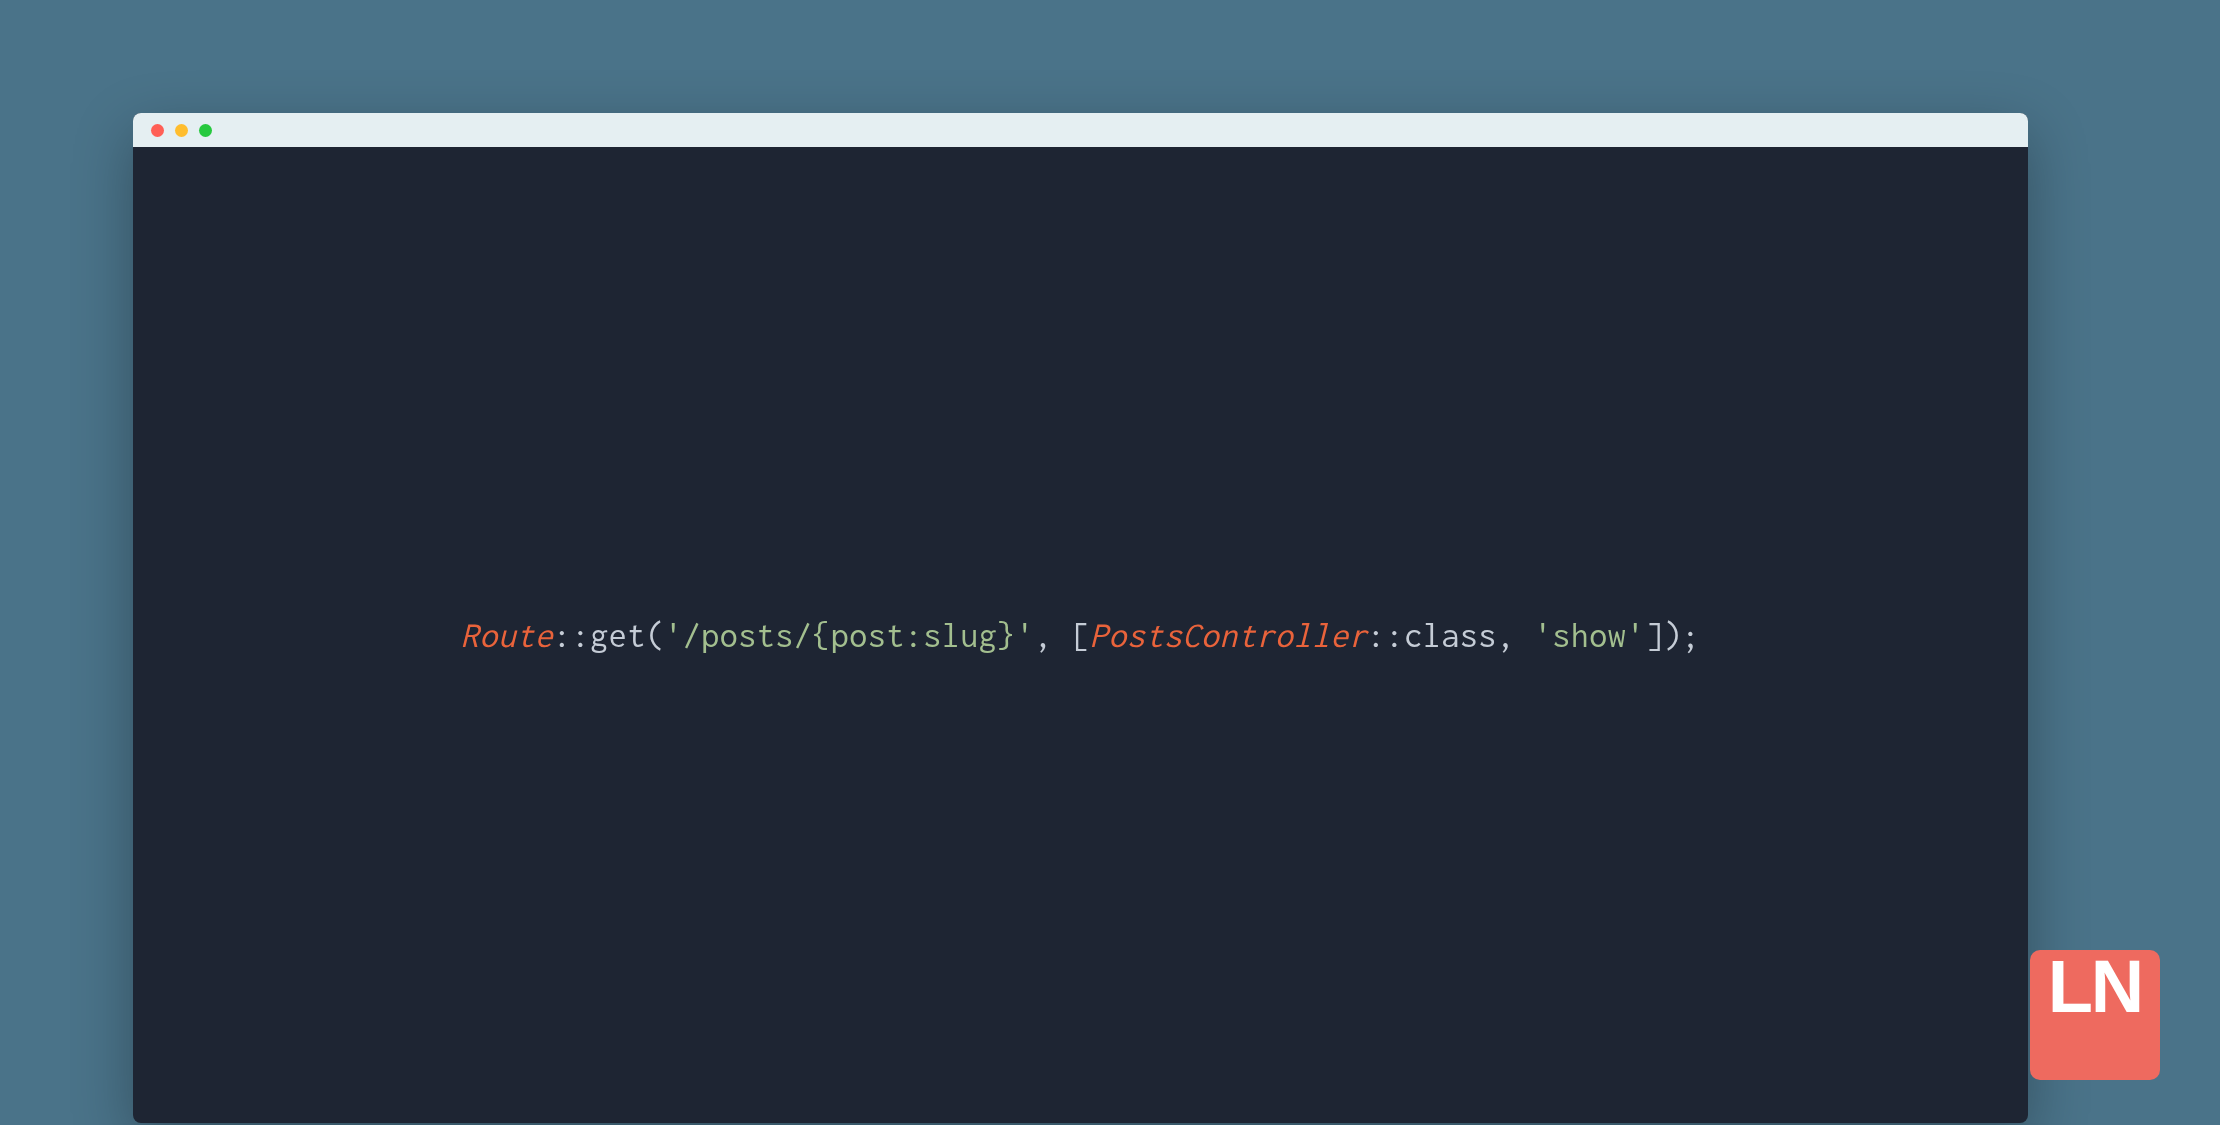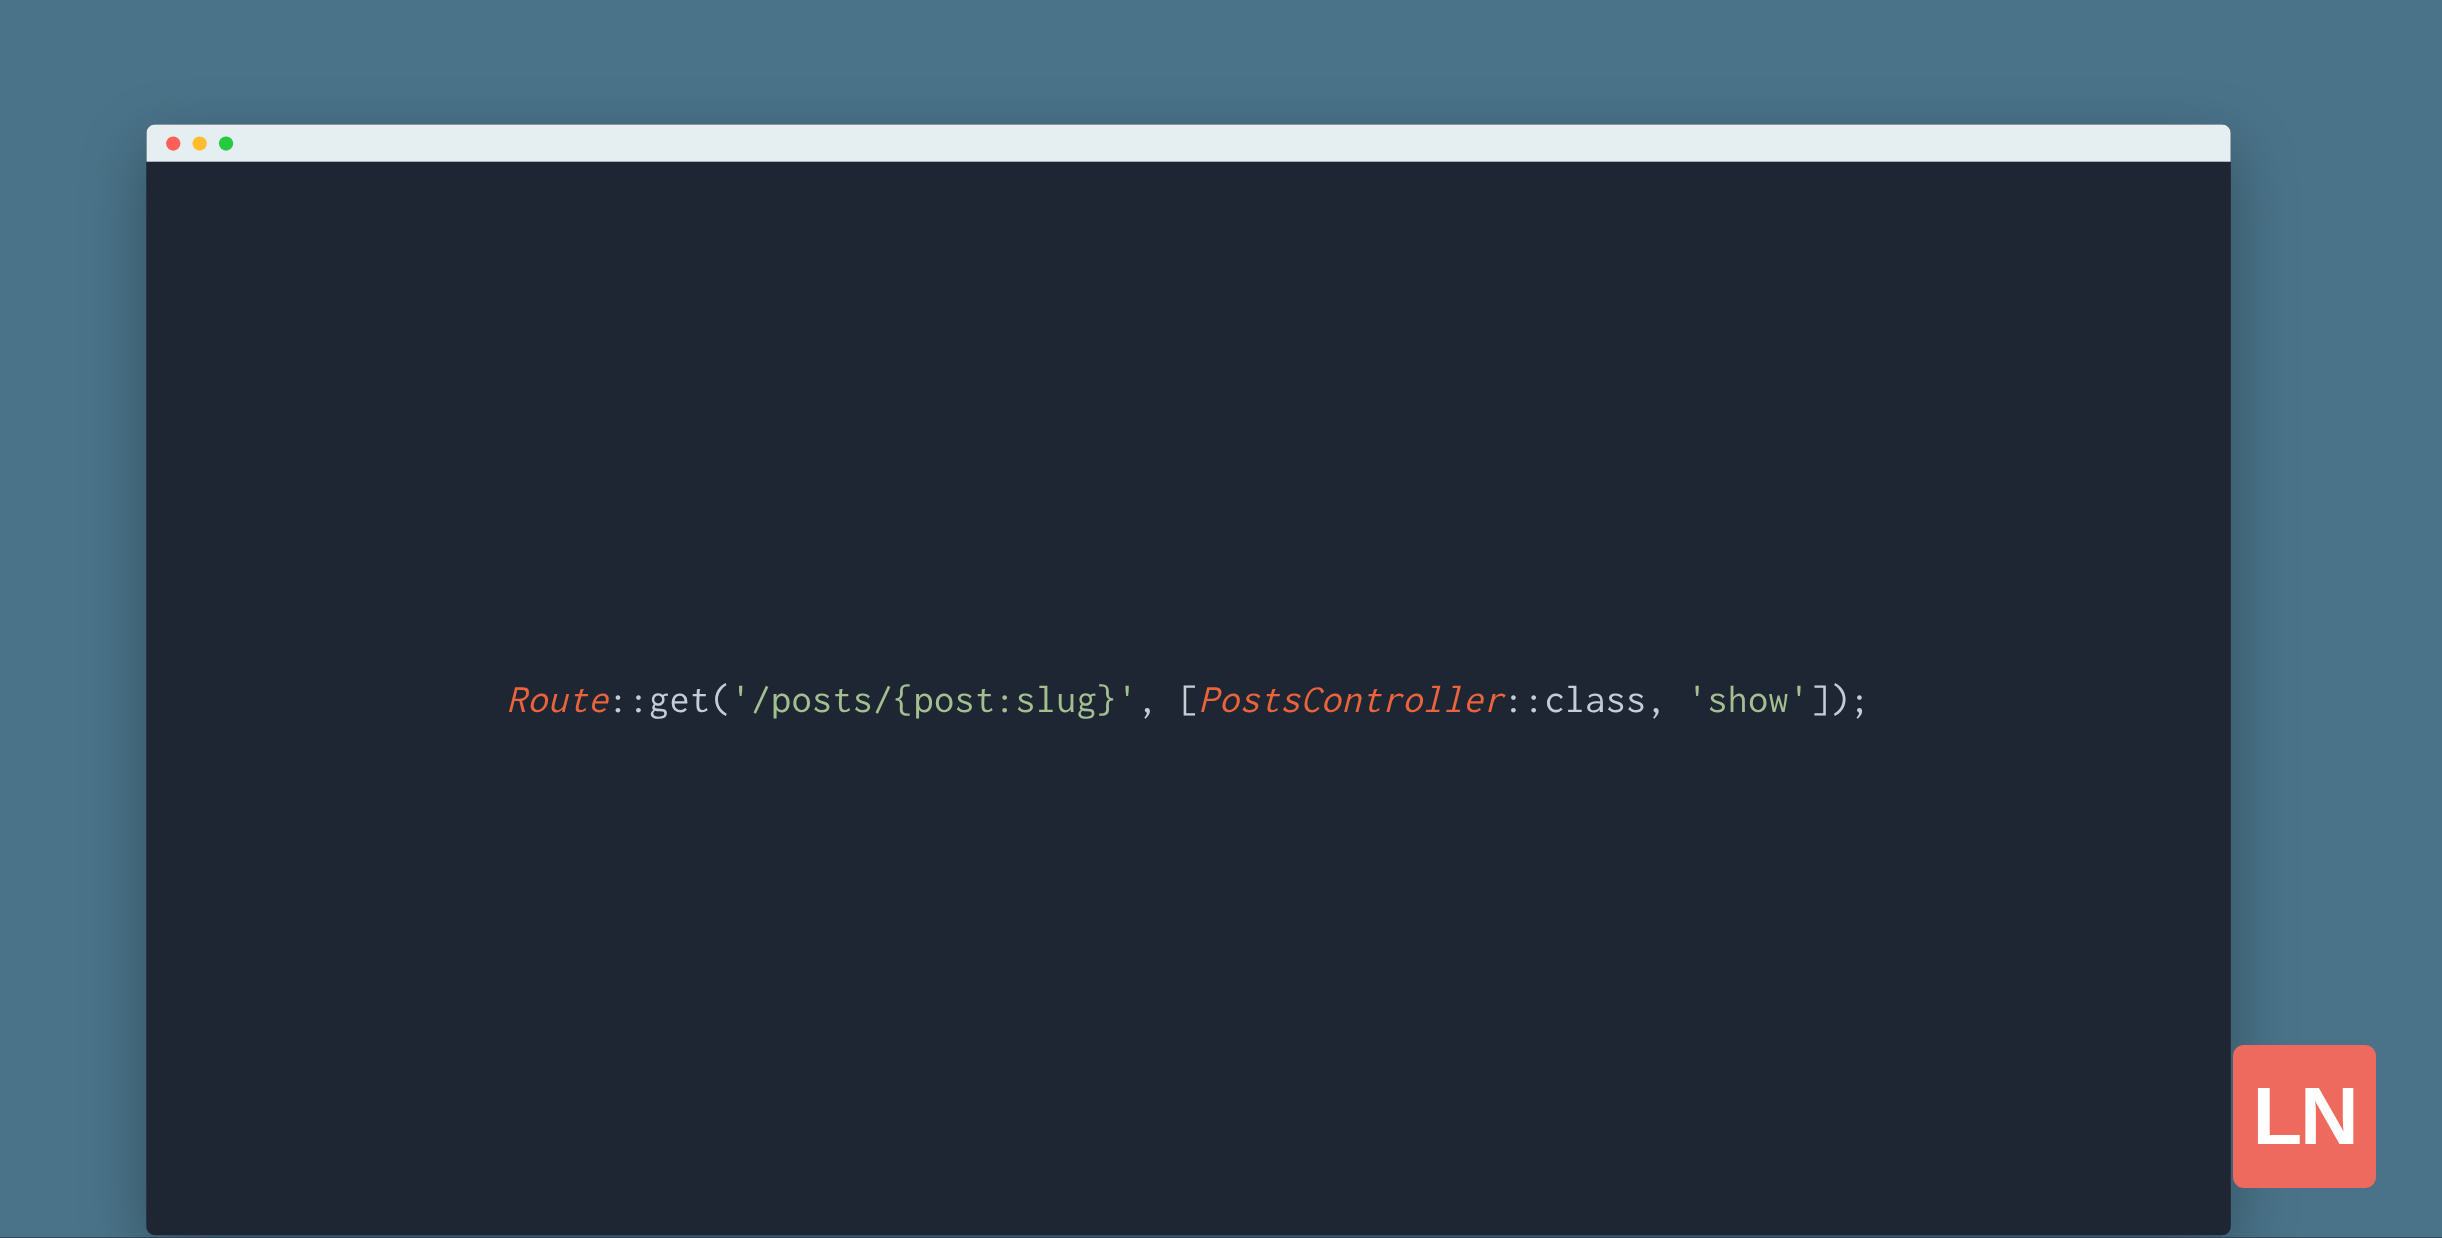--- a/index.html
+++ b/index.html
@@ -80,21 +80,20 @@
 
     .logo-badge {
       position: absolute;
       bottom: 45px;
       right: 60px;
       width: 130px;
       height: 130px;
       background-color: #ee6a5f;
       border-radius: 10px;
       display: flex;
-      align-items: center;
       justify-content: center;
     }
 
     .logo-text {
       color: #ffffff;
       font-family: 'Helvetica Neue', Arial, sans-serif;
       font-weight: 700;
       font-size: 74px;
       letter-spacing: -2px;
       line-height: 1;

